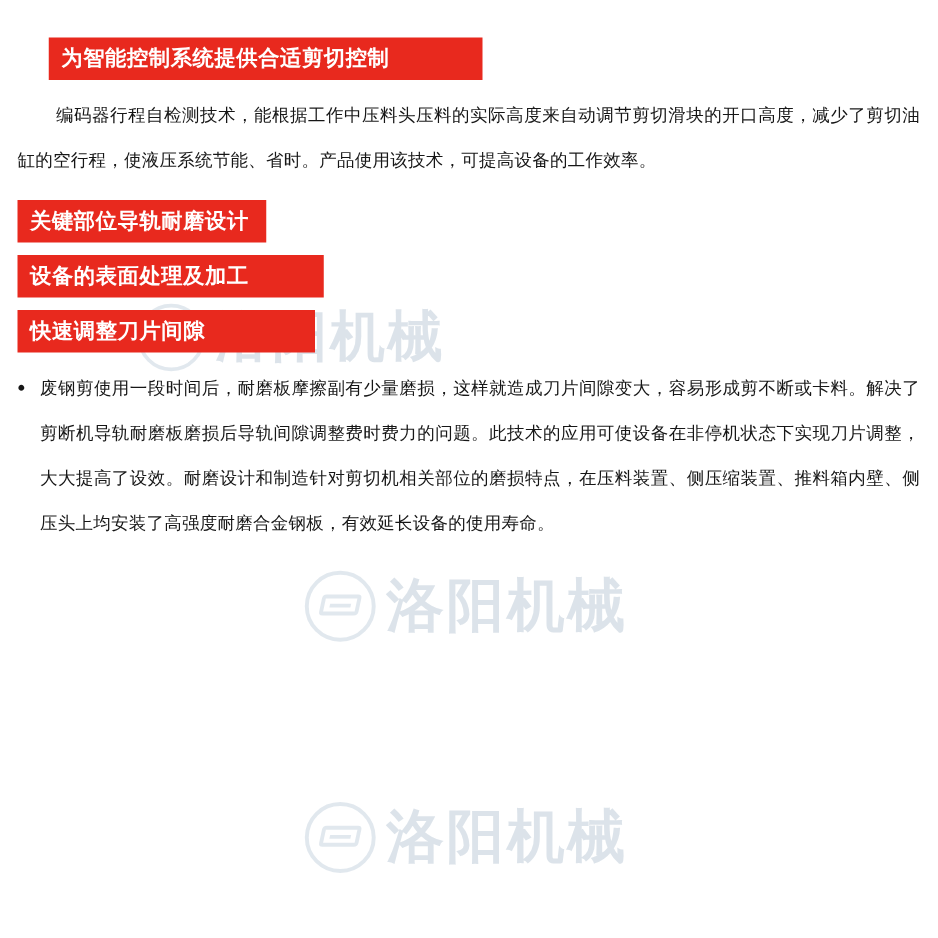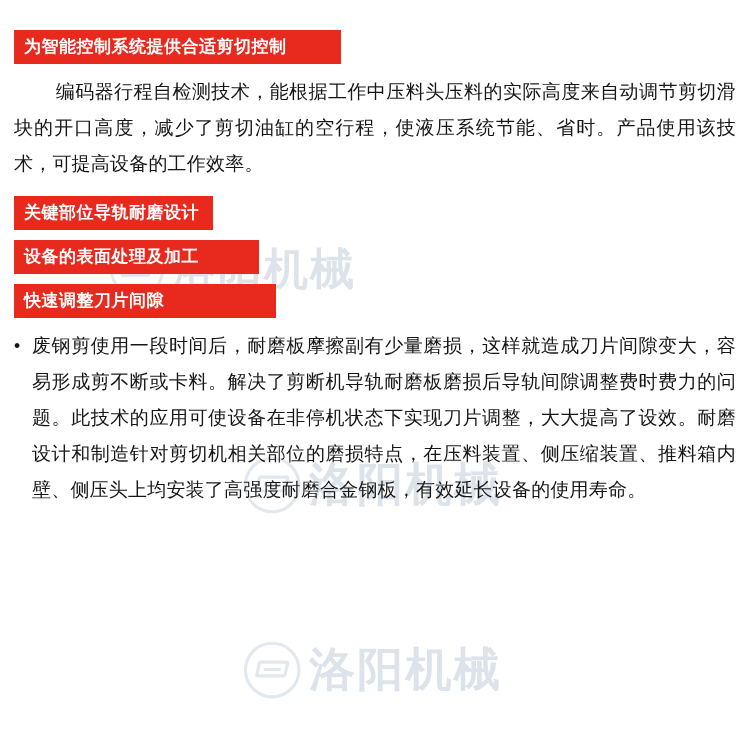--- a/index.html
+++ b/index.html
@@ -32,26 +32,26 @@
     background: #e8291e;
     color: #ffffff;
     font-size: 17px;
     font-weight: bold;
     line-height: 1;
     padding: 8px 14px 9px 10px;
     margin: 0 0 10px 0;
     letter-spacing: 0.5px;
     white-space: nowrap;
   }
-  .section-heading.wide-1 { padding-right: 54px; }
+  .section-heading.wide-1 { padding-right: 74px; margin-left: 25px; }
   .section-heading.wide-2 { }
   .section-heading.wide-3 { padding-right: 60px; }
-  .section-heading.wide-4 { padding-right: 112px; text-align: center; }
+  .section-heading.wide-4 { padding-right: 88px; text-align: center; }
   .body-text {
-    font-size: 19px;
+    font-size: 14px;
     line-height: 36px;
     text-align: justify;
     text-justify: inter-ideograph;
     margin: 0 0 14px 0;
     color: #161616;
     letter-spacing: 0.2px;
   }
   .body-text.indent {
     text-indent: 2.2em;
   }

